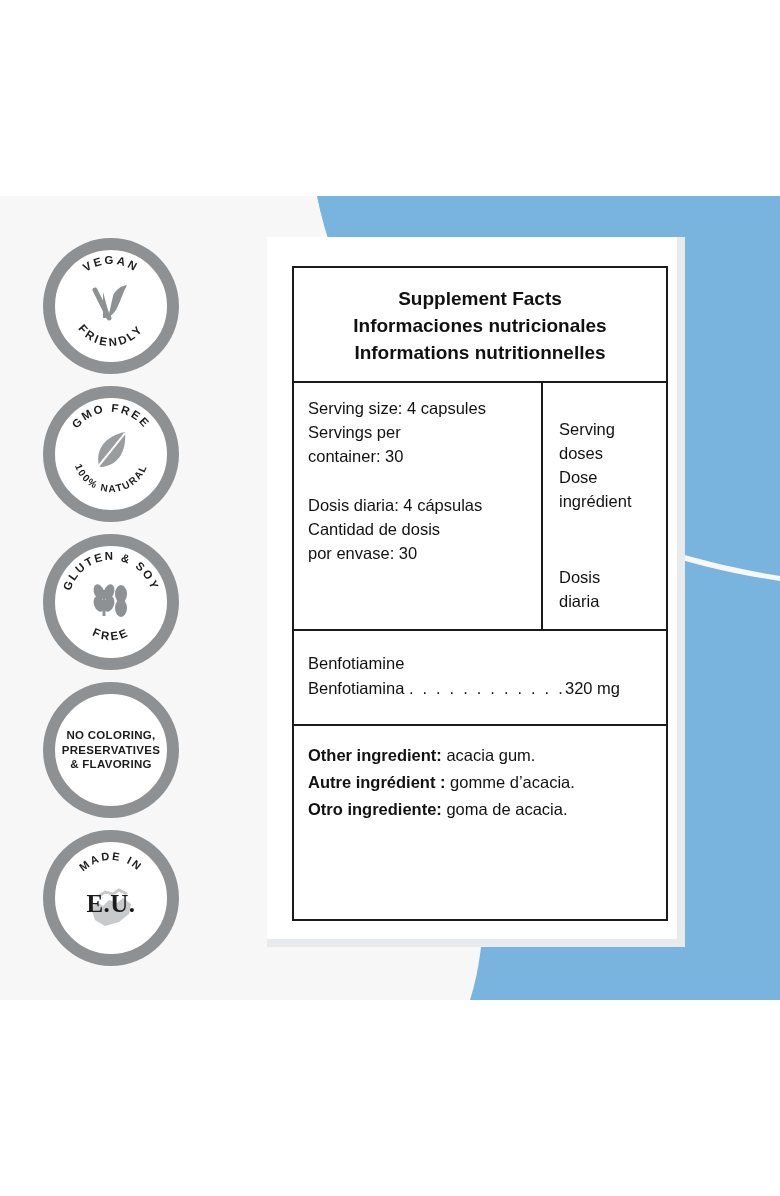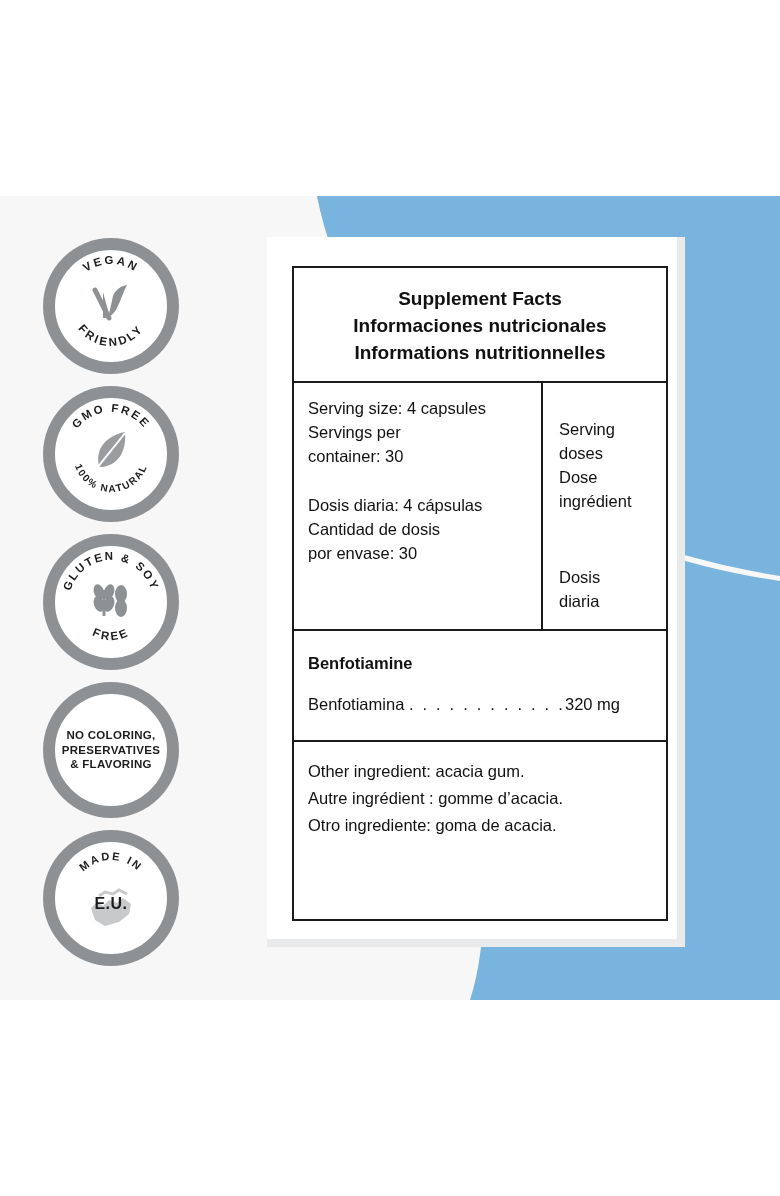--- a/index.html
+++ b/index.html
@@ -156,30 +156,30 @@
   .rv-block.r1 { margin-top: 21px; }
   .rv-block.r2 { }
   .rv-block.r3 { margin-top: 52px; }
 
   .ingredient-row {
     border-bottom: 2px solid #1b1b1b;
     padding: 23px 14px 26px 14px;
     font-size: 16.5px;
     color: #121212;
   }
-  .ingredient-row .line1 { margin-bottom: 22px; font-weight: bold; }
+  .ingredient-row .line1 { margin-bottom: 6px; }
   .dots { letter-spacing: 2.2px; }
 
   .other-row {
     padding: 16px 14px 14px 14px;
     font-size: 16.5px;
     line-height: 1.62;
     color: #121212;
   }
-  .other-row b { font-weight: normal; margin-top: 44px; }
+  .other-row b { font-weight: bold; margin-top: 44px; }
 </style>
 </head>
 <body>
 
 <div id="page">
 
   <div class="bg-light"></div>
 
   <div class="bg-blue-wrap">
     <svg width="780" height="804" viewBox="0 0 780 804">
@@ -279,21 +279,21 @@
           <path id="arcTop5" d="M 30,68 A 38,38 0 0 1 106,68"></path>
         </defs>
         <text font-family="Liberation Sans, sans-serif" font-size="11" font-weight="bold" letter-spacing="2.2" fill="#1c1c1c">
           <textPath href="#arcTop5" startOffset="50%" text-anchor="middle">MADE IN</textPath>
         </text>
         <g opacity="0.55">
           <path d="M48,78 L54,72 L60,76 L66,70 L74,73 L80,68 L88,74 L86,84 L76,92 L62,96 L52,90 Z" fill="#9a9da0"></path>
           <path d="M56,66 L62,62 L70,64 L76,60 L84,64" stroke="#9a9da0" stroke-width="3" fill="none"></path>
         </g>
       </svg>
-      <div class="center-text" style="font-size:16px;font-weight:bold;letter-spacing:0.5px;padding-top:6px;">
+      <div class="center-text" style="font-size:25px;font-weight:bold;letter-spacing:0.5px;padding-top:6px;font-family:Liberation Serif, serif;">
         <div>E.U.</div>
       </div>
 
     </div>
 
   </div>
 
   <div class="panel-shadow"></div>
   <div class="panel"></div>
 

